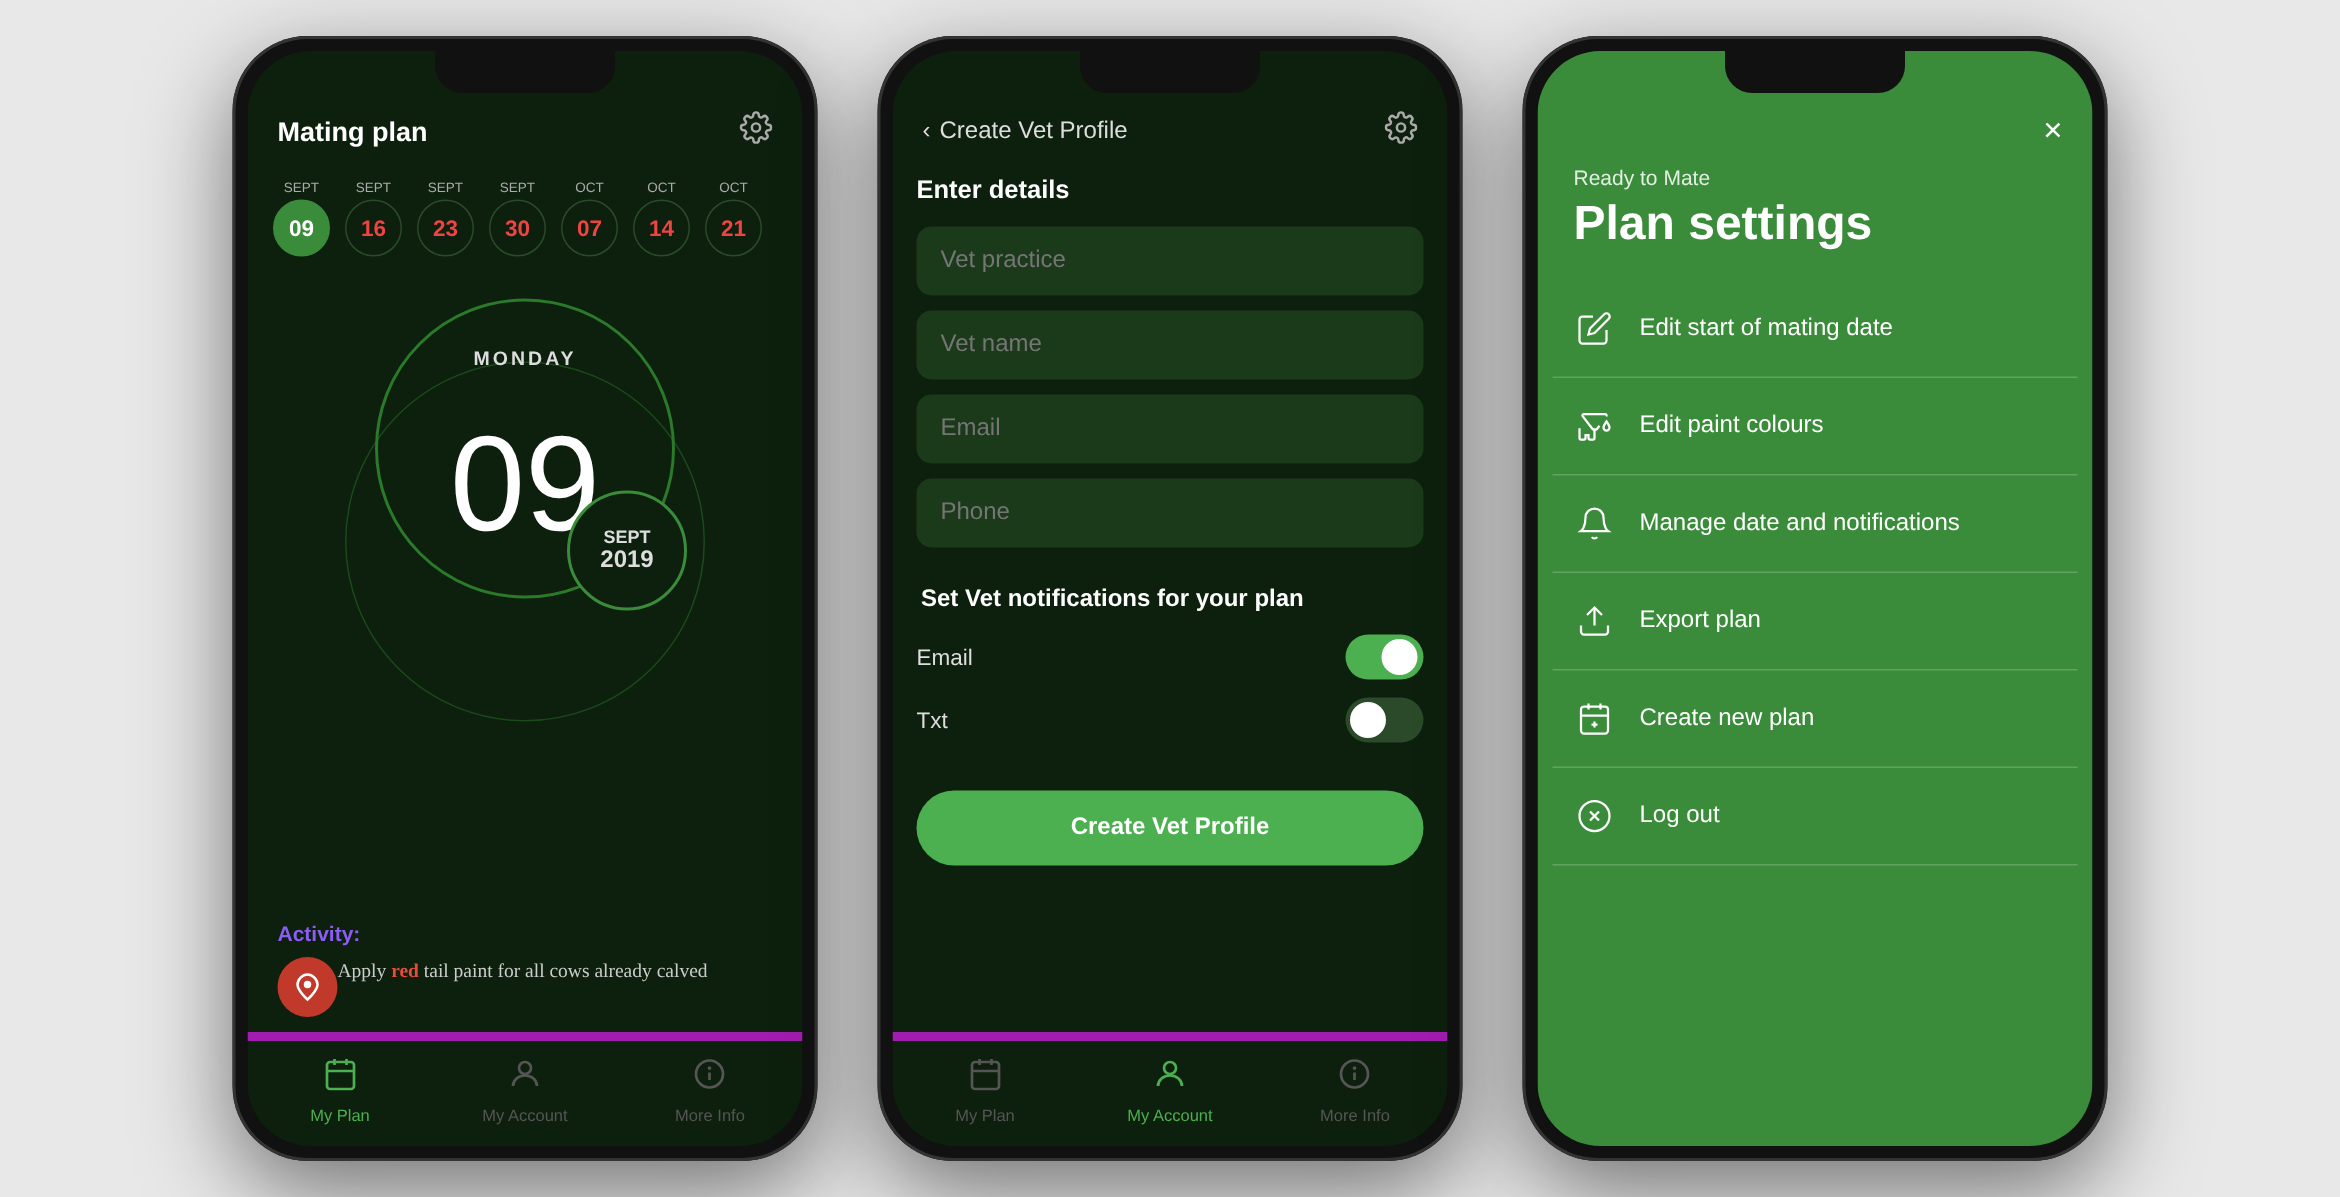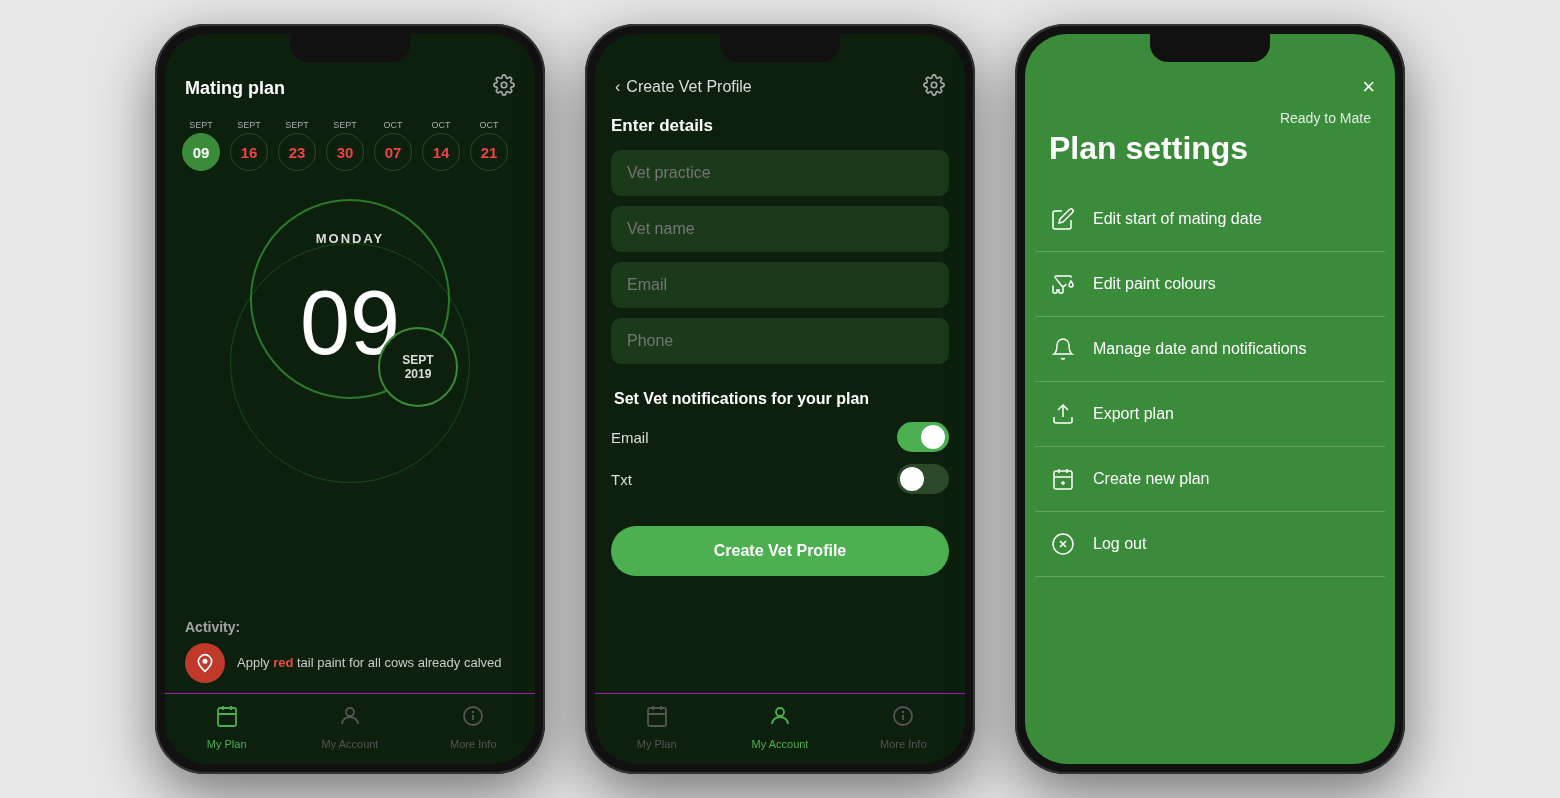--- a/index.html
+++ b/index.html
@@ -137,47 +137,46 @@
       border: 2px solid #3a8c3a;
       background: #0d1f0d;
       display: flex;
       flex-direction: column;
       align-items: center;
       justify-content: center;
       position: absolute;
       bottom: -10px; right: -10px;
     }
     .small-month { font-size: 12px; font-weight: 700; color: #ddd; }
-    .small-year { font-size: 12px; font-weight: 700; color: #ddd; }
+    .small-year { font-size: 16px; font-weight: 700; color: #ddd; }
 
     
     .p1-activity {
       padding: 0 20px 10px;
     }
-    .activity-label { font-size: 14px; font-weight: 700; color: #a3a3a3; margin-bottom: 8px; }
+    .activity-label { font-size: 14px; font-weight: 700; color: #8b5cf6; margin-bottom: 8px; }
     .activity-item {
       display: flex;
-      align-items: center;
-      gap: 12px;
+      font-family: Liberation Serif, serif;
     }
     .activity-icon-circle {
       width: 40px; height: 40px;
       border-radius: 50%;
       background: #c0392b;
       display: flex; align-items: center; justify-content: center;
       flex-shrink: 0;
       font-size: 18px;
     }
     .activity-text { font-size: 13px; color: #ccc; line-height: 1.4; }
     .activity-text strong { color: #e74c3c; }
 
     
     .bottom-nav {
       display: flex;
-      border-top: 1px solid #a21caf;
+      border-top: 6px solid #a21caf;
       background: #0d1f0d;
       text-align: center;
     }
     .nav-item {
       flex: 1;
       display: flex;
       flex-direction: column;
       align-items: center;
       padding: 10px 0 14px;
       gap: 4px;
@@ -291,21 +290,21 @@
       padding: 40px 20px 0;
     }
     .p3-close {
       font-size: 22px;
       color: white;
       cursor: pointer;
     }
     .p3-title-area {
       padding: 10px 24px 20px;
     }
-    .p3-subtitle { font-size: 14px; color: rgba(255,255,255,0.85); margin-bottom: 4px; text-align: right; }
+    .p3-subtitle { font-size: 14px; color: rgba(255,255,255,0.85); margin-bottom: 4px; }
     .p3-main-title { font-size: 32px; font-weight: 800; color: white; }
     .p3-menu {
       flex: 1;
       padding: 0 10px;
     }
     .p3-menu-item {
       display: flex;
       align-items: center;
       gap: 16px;
       padding: 18px 14px;

